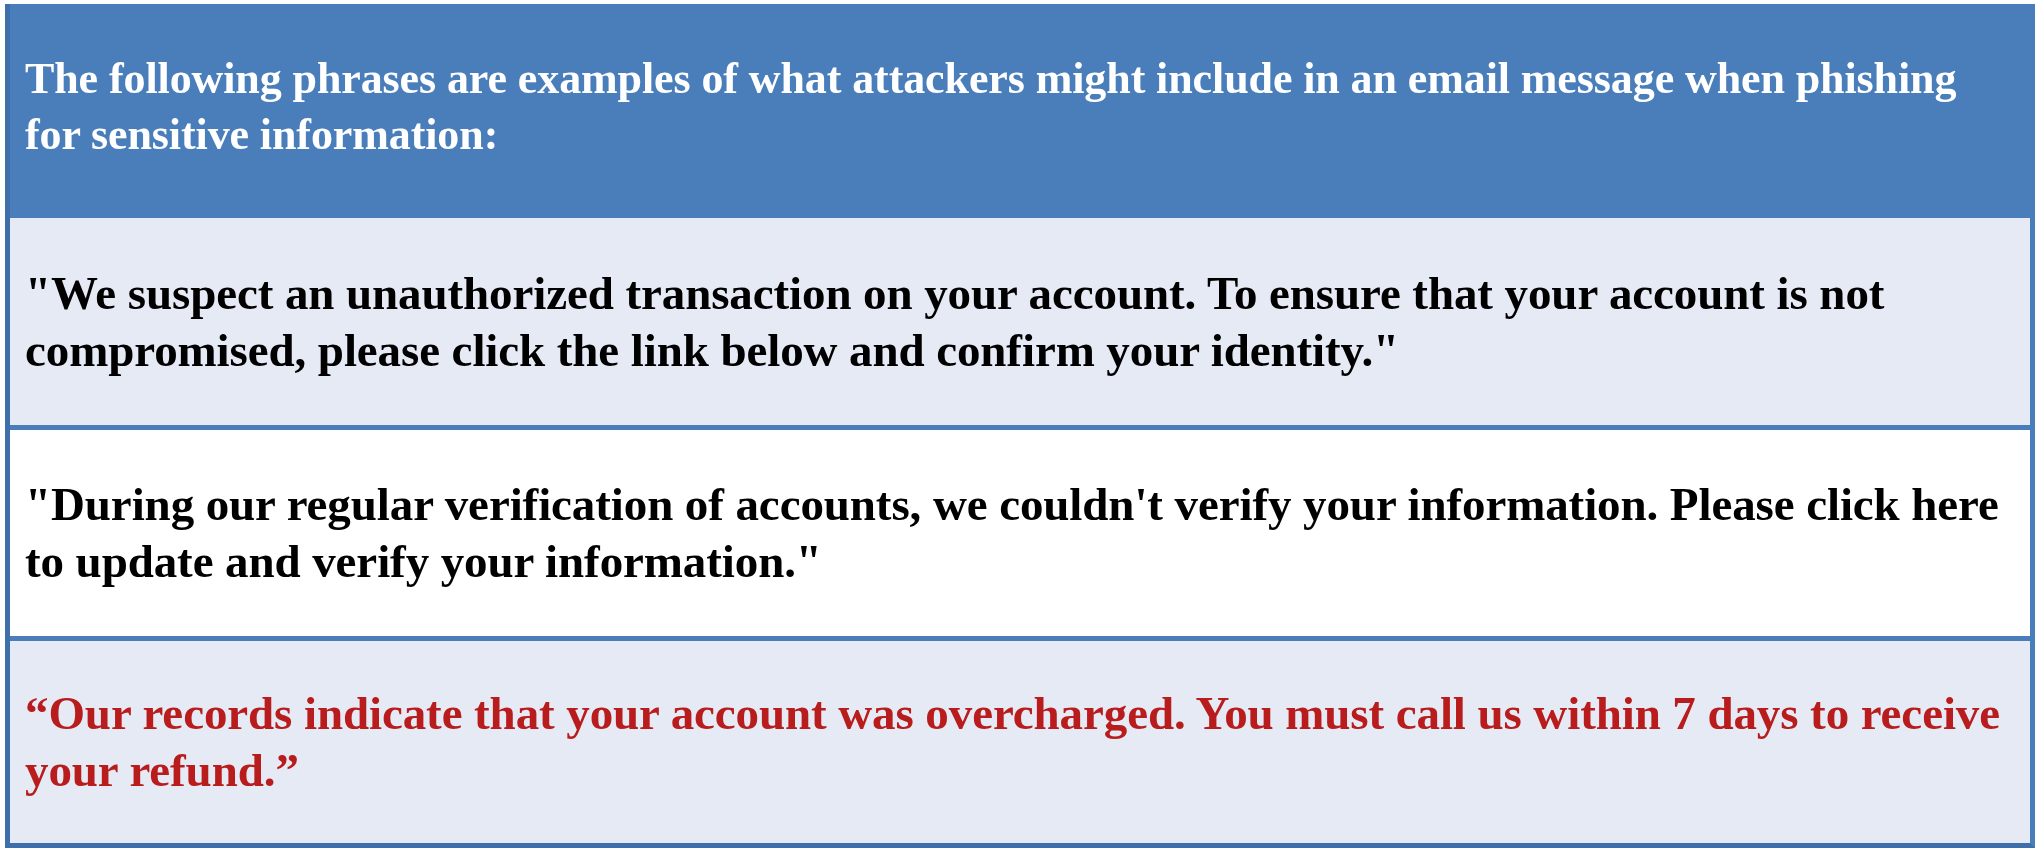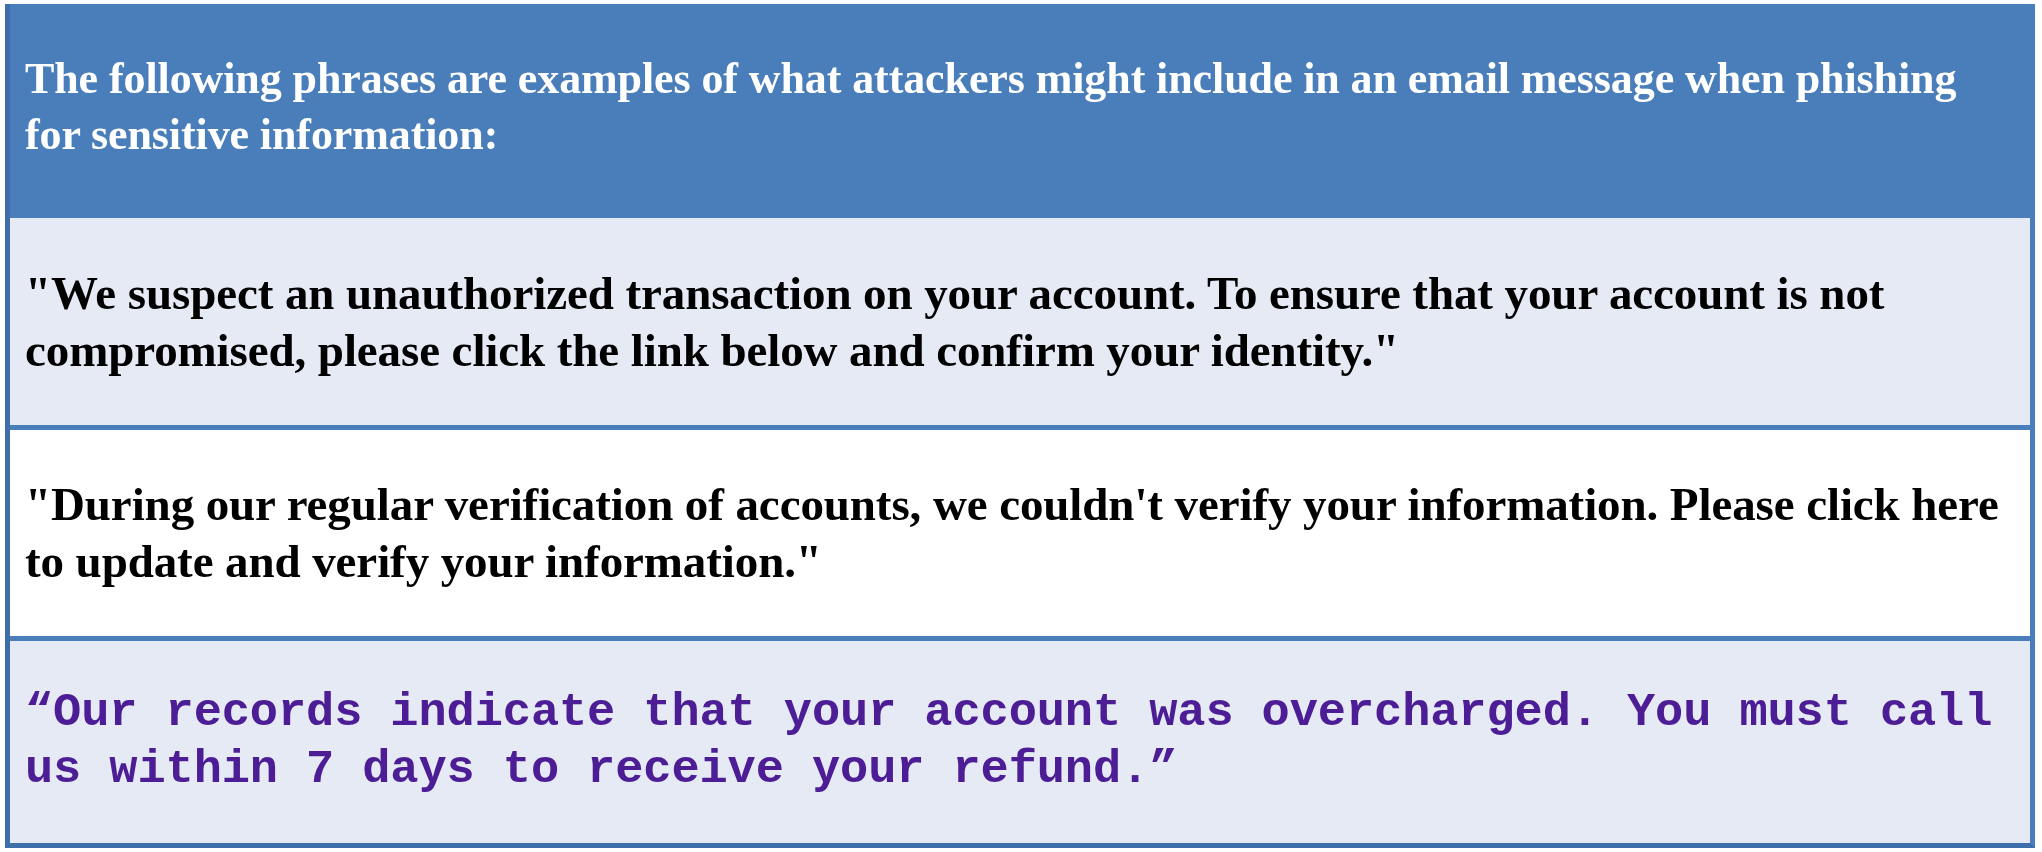--- a/index.html
+++ b/index.html
@@ -60,22 +60,21 @@
     background: #ffffff;
     height: 211px;
     flex: 0 0 211px;
     color: #000000;
   }
 
   .row-q3 {
     background: #e6eaf4;
     height: 212px;
     flex: 1 1 auto;
-    color: #4c1d95;
-    font-family: Liberation Mono, monospace;
+    color: #b91c1c;
   }
 
   .cell-text {
     font-weight: bold;
     font-size: 46px;
     line-height: 1.22;
     letter-spacing: -0.1px;
     width: 100%;
     display: block;
   }

